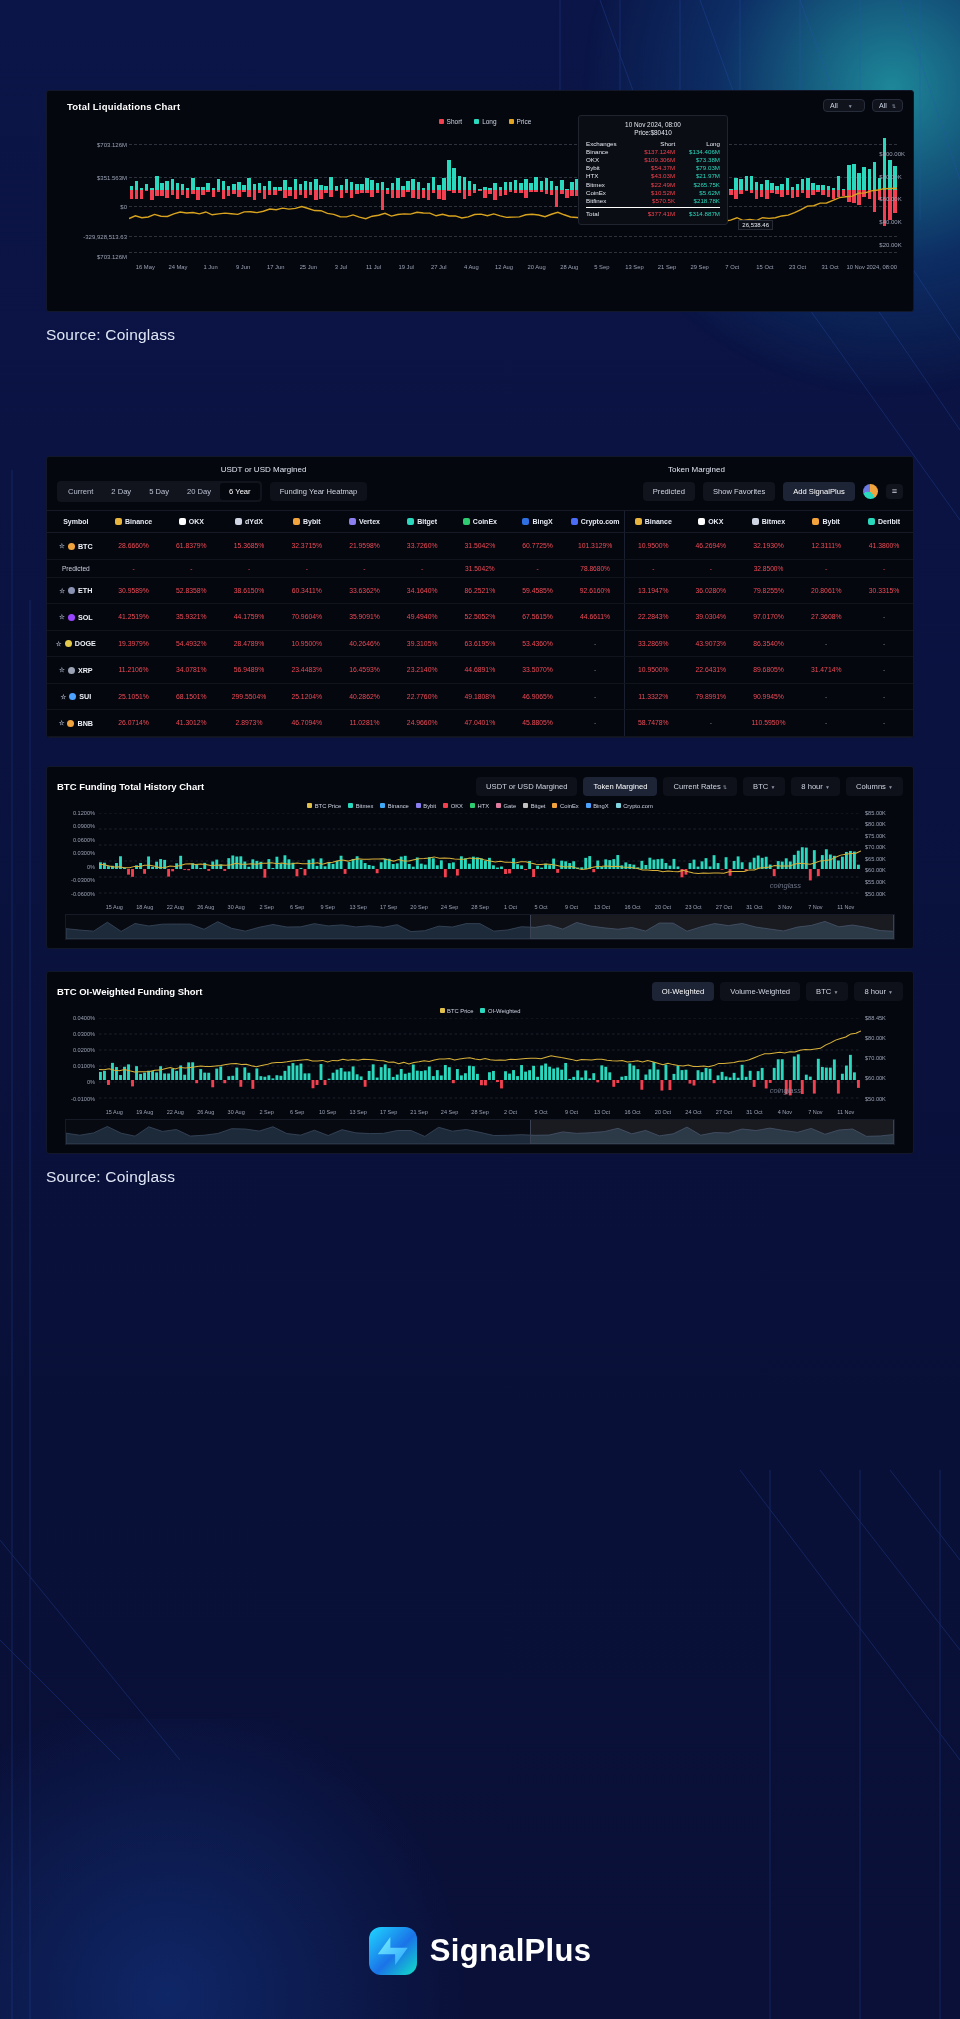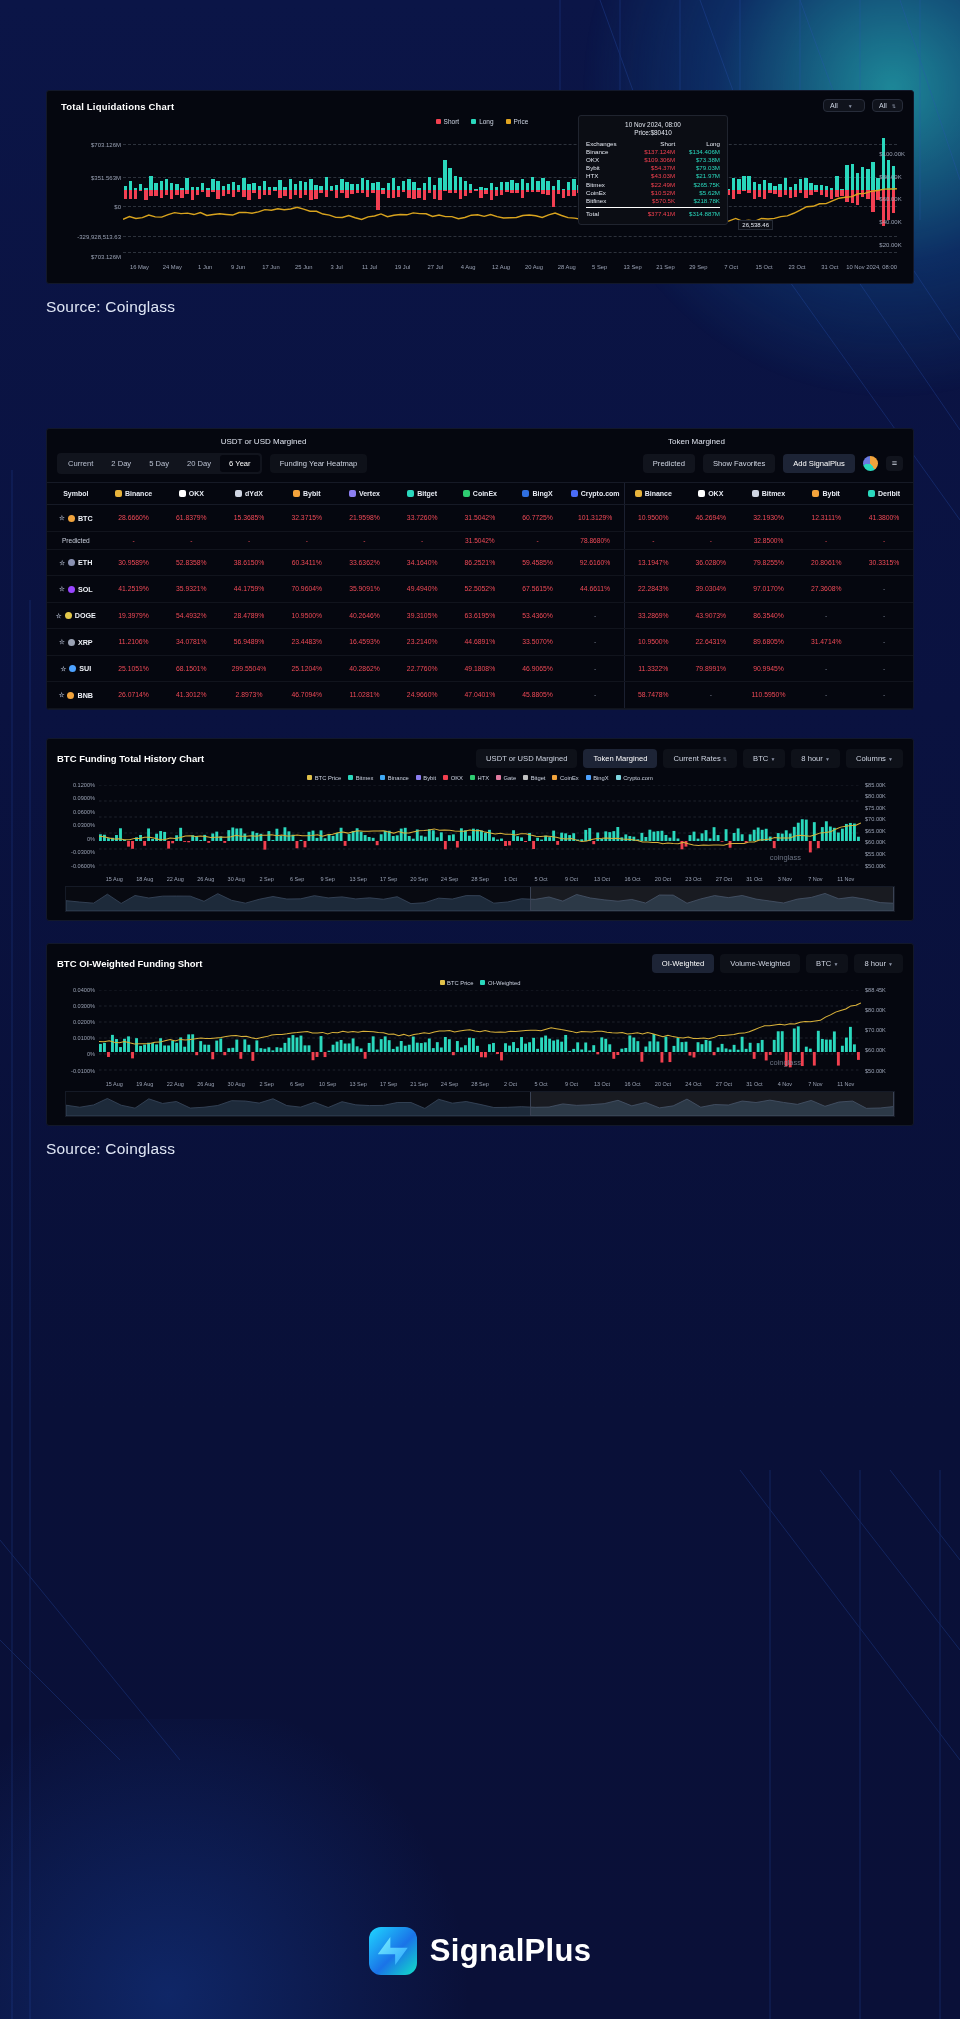--- a/index.html
+++ b/index.html
@@ -47,21 +47,21 @@
     margin:14px 46px 0; font-size:15.5px; color:#dfe6f5; letter-spacing:.2px;
   }
 
   
   .shot {
     margin:0 46px; background:#05070f; border:1px solid #12182a;
     border-radius:3px; overflow:hidden;
   }
 
   
-  .liq { position:relative; height:192px; padding:10px 10px 0 14px; }
+  .liq { position:relative; height:220px; padding:10px 10px 0 20px; }
   .liq-title{ font-size:9.5px; font-weight:700; color:#fff; letter-spacing:.2px;}
   .liq-controls{ position:absolute; right:10px; top:8px; display:flex; gap:7px;}
   .sel {
     background:#10131c; border:1px solid #272c3a; border-radius:4px;
     color:#cfd6e4; font-size:7px; height:13px; padding:0 6px;
     display:flex; align-items:center; gap:10px; min-width:42px;
   }
   .sel.small{ min-width:26px; gap:5px;}
   .caret{ font-size:5px; color:#8b93a6;}
   .legend { display:flex; justify-content:center; gap:12px; margin-top:6px;}
@@ -141,21 +141,21 @@
   .frc-head{ display:flex; align-items:center; gap:6px;}
   .frc-title{ font-size:9.5px; font-weight:700; color:#fff;}
   .frc-head .spacer{ flex:1;}
   .lg2{ display:flex; flex-wrap:wrap; justify-content:center; gap:7px; margin-top:7px;}
   .lg2 .li{ display:flex; align-items:center; gap:2.5px; font-size:5.8px; color:#cdd4e2;}
   .frplot{ position:relative; height:95px; margin-top:4px;}
   .fry{ position:absolute; left:0; top:0; bottom:14px; width:40px;}
   .fry span{ position:absolute; right:2px; font-size:5.6px; color:#9aa2b4;}
   .fry2{ position:absolute; right:0; top:0; bottom:14px; width:40px;}
   .fry2 span{ position:absolute; left:2px; font-size:5.6px; color:#9aa2b4;}
-  .frgrid{ position:absolute; left:42px; right:42px; top:0; bottom:14px;}
+  .frgrid{ position:absolute; left:42px; right:42px; top:0; bottom:14px;font-style:italic;}
   .frx{ position:absolute; left:42px; right:42px; bottom:-2px; display:flex;}
   .frx span{ flex:1 1 0; text-align:center; font-size:5.5px; color:#9aa2b4; white-space:nowrap;}
   .watermark{ position:absolute; right:52px; bottom:18px; font-size:7.5px; color:#8e97aa; opacity:.75;}
   .minimap{ margin:6px 8px 0; height:26px; position:relative;
     background:#080a11; border:1px solid #151a26; overflow:hidden;}
   .mm-handle{ position:absolute; top:0; bottom:0; background:rgba(255,255,255,.07);
      border-left:1px solid #3a4254; border-right:1px solid #3a4254;}
 
   
   .footer{ position:absolute; left:0; right:0; bottom:44px; display:flex;

